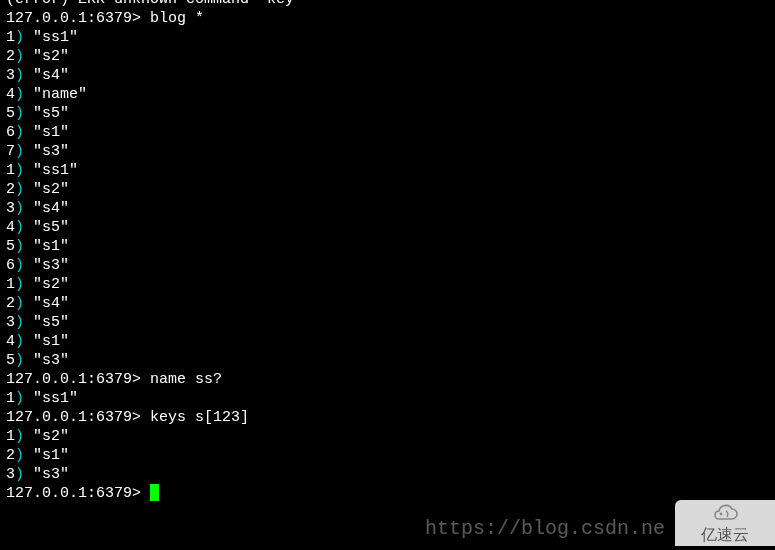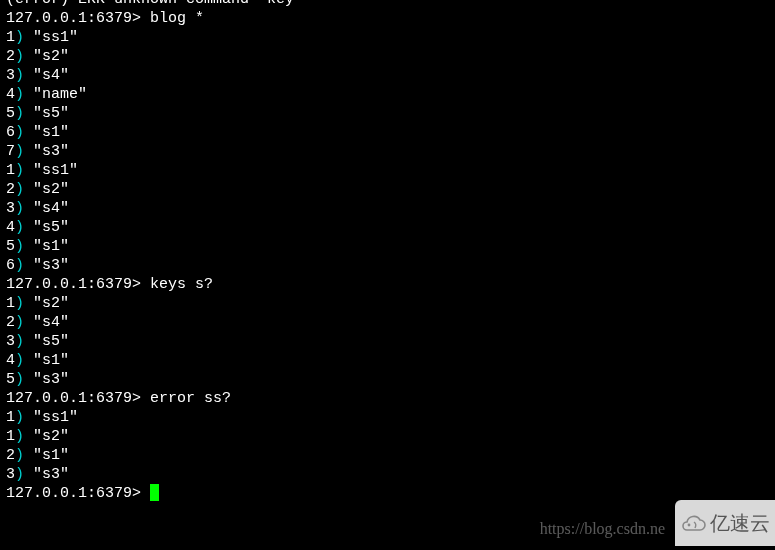--- a/index.html
+++ b/index.html
@@ -32,39 +32,40 @@
       height: 17px;
       background: #00ff00;
       vertical-align: text-bottom;
       margin-bottom: 1px;
     }
     .watermark {
       position: absolute;
       bottom: 12px;
       right: 110px;
       color: rgba(255,255,255,0.35);
-      font-family: Liberation Serif, serif;
-      font-size: 16px;
+      font-family: Liberation Mono, monospace;
+      font-size: 20px;
       margin-left: 16px;
     }
     .badge {
       position: absolute;
       bottom: 4px;
       right: 0;
       width: 100px;
       height: 46px;
       background: rgba(255,255,255,0.85);
       border-top-left-radius: 6px;
       display: flex;
       align-items: center;
       justify-content: center;
       gap: 4px;
       color: #555;
       font-family: "Microsoft YaHei", Arial, sans-serif;
-      font-size: 20px;
+      font-size: 16px;
+      flex-direction: column;
     }
     .badge svg { flex-shrink: 0; }
   </style>
 </head>
 <body>
 
 <div class="terminal">
 
   <div class="line">(error) ERR unknown command 'key'</div>
 
@@ -76,28 +77,28 @@
       <div class="line"><span class="num">4</span><span class="paren">)</span><span> </span><span class="val">"name"</span></div>
       <div class="line"><span class="num">5</span><span class="paren">)</span><span> </span><span class="val">"s5"</span></div>
       <div class="line"><span class="num">6</span><span class="paren">)</span><span> </span><span class="val">"s1"</span></div>
       <div class="line"><span class="num">7</span><span class="paren">)</span><span> </span><span class="val">"s3"</span></div>
       <div class="line"><span class="num">1</span><span class="paren">)</span><span> </span><span class="val">"ss1"</span></div>
       <div class="line"><span class="num">2</span><span class="paren">)</span><span> </span><span class="val">"s2"</span></div>
       <div class="line"><span class="num">3</span><span class="paren">)</span><span> </span><span class="val">"s4"</span></div>
       <div class="line"><span class="num">4</span><span class="paren">)</span><span> </span><span class="val">"s5"</span></div>
       <div class="line"><span class="num">5</span><span class="paren">)</span><span> </span><span class="val">"s1"</span></div>
       <div class="line"><span class="num">6</span><span class="paren">)</span><span> </span><span class="val">"s3"</span></div>
-      <div class="line"><span class="prompt">127.0.0.1:6379&gt; </span><span>keys s?</span></div>
       <div class="line"><span class="num">1</span><span class="paren">)</span><span> </span><span class="val">"s2"</span></div>
       <div class="line"><span class="num">2</span><span class="paren">)</span><span> </span><span class="val">"s4"</span></div>
       <div class="line"><span class="num">3</span><span class="paren">)</span><span> </span><span class="val">"s5"</span></div>
       <div class="line"><span class="num">4</span><span class="paren">)</span><span> </span><span class="val">"s1"</span></div>
       <div class="line"><span class="num">5</span><span class="paren">)</span><span> </span><span class="val">"s3"</span></div>
-      <div class="line"><span class="prompt">127.0.0.1:6379&gt; </span><span>error ss?</span></div>
+      <div class="line"><span class="prompt">127.0.0.1:6379&gt; </span><span>name ss?</span></div>
       <div class="line"><span class="num">1</span><span class="paren">)</span><span> </span><span class="val">"ss1"</span></div>
+      <div class="line"><span class="prompt">127.0.0.1:6379&gt; </span><span>keys s[123]</span></div>
       <div class="line"><span class="num">1</span><span class="paren">)</span><span> </span><span class="val">"s2"</span></div>
       <div class="line"><span class="num">2</span><span class="paren">)</span><span> </span><span class="val">"s1"</span></div>
       <div class="line"><span class="num">3</span><span class="paren">)</span><span> </span><span class="val">"s3"</span></div>
     </div>
 
   <div class="line"><span class="prompt">127.0.0.1:6379&gt; </span><span class="cursor"></span></div>
 
 </div>
 
 <div class="watermark">https://blog.csdn.ne</div>

